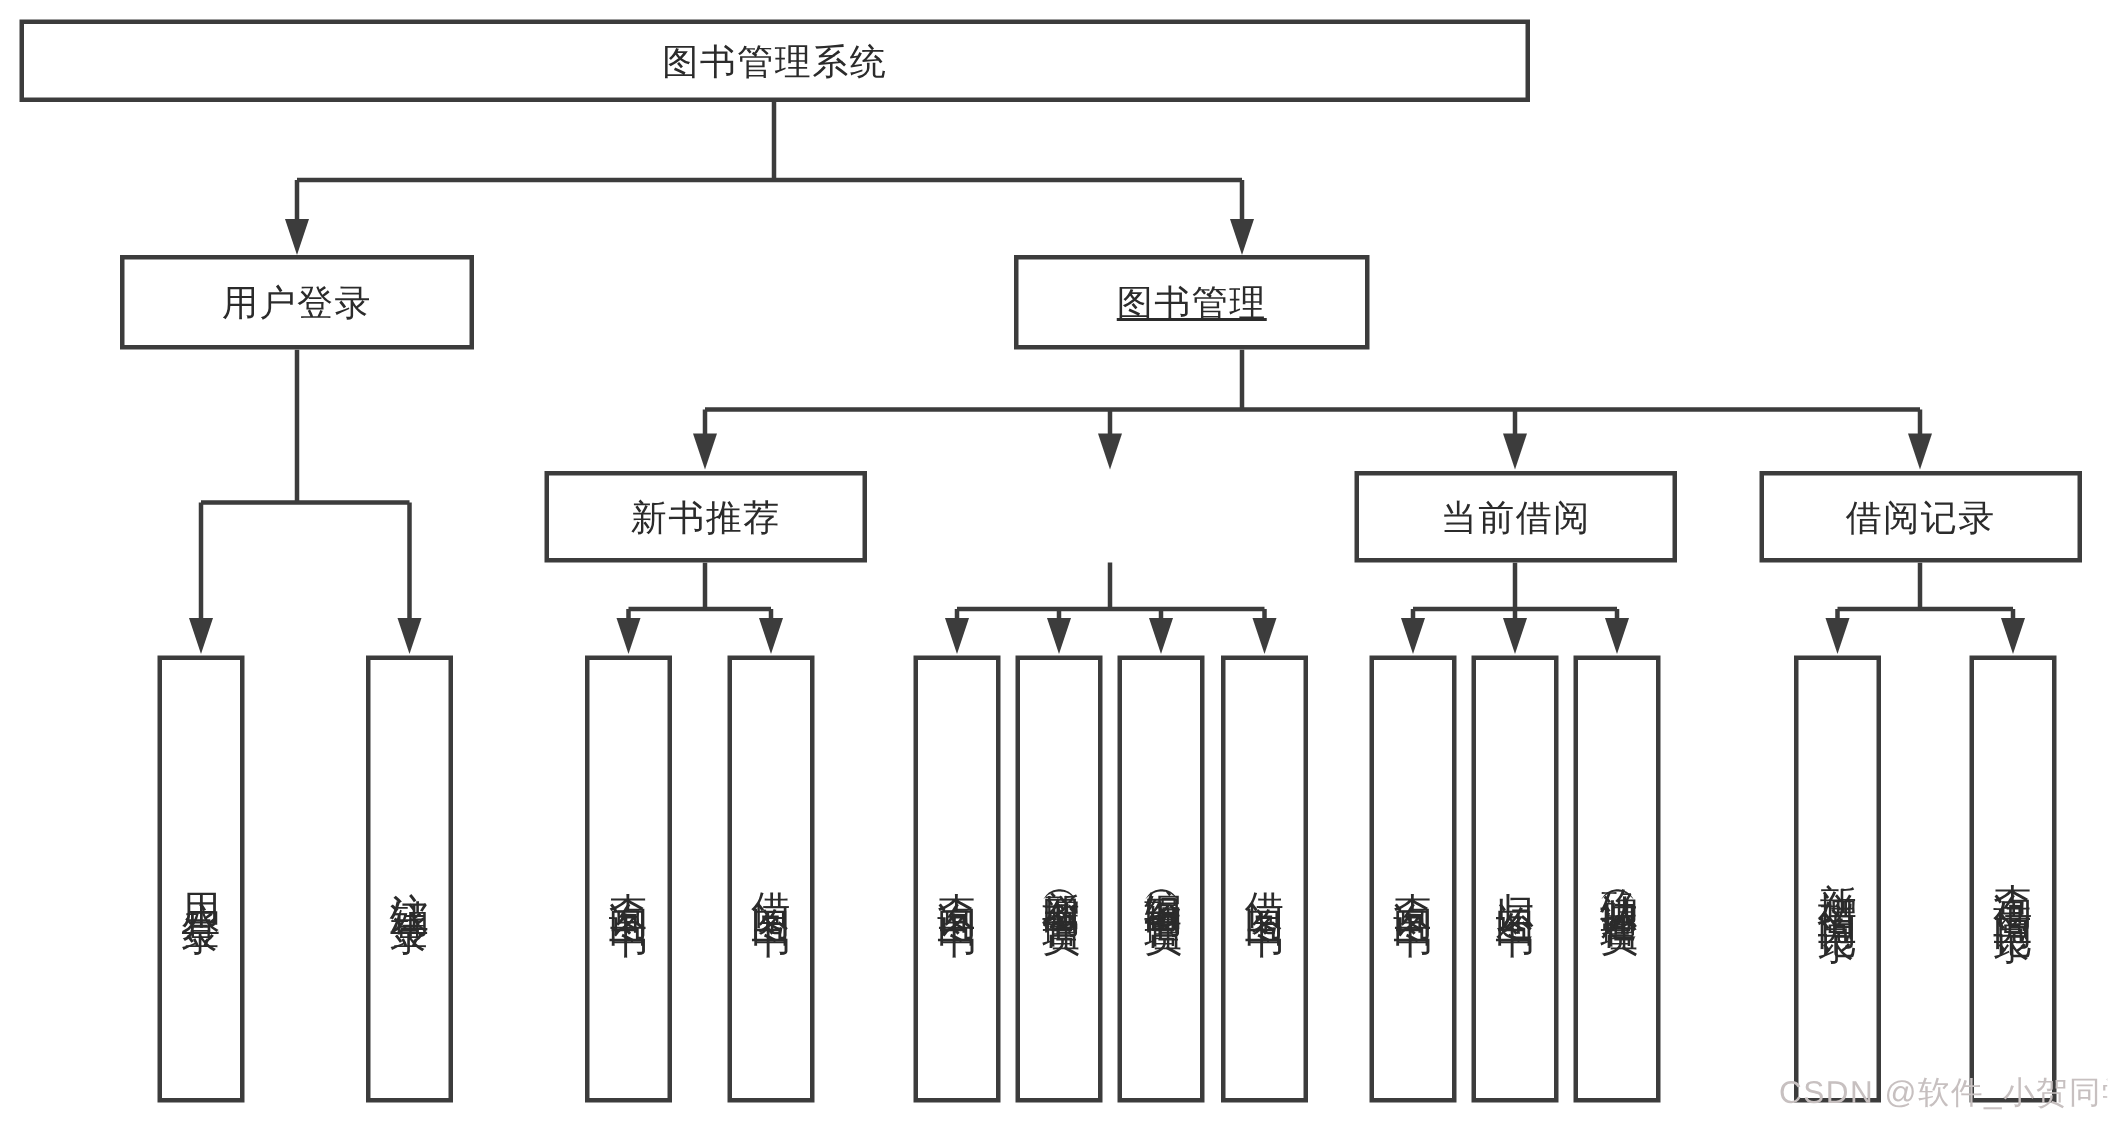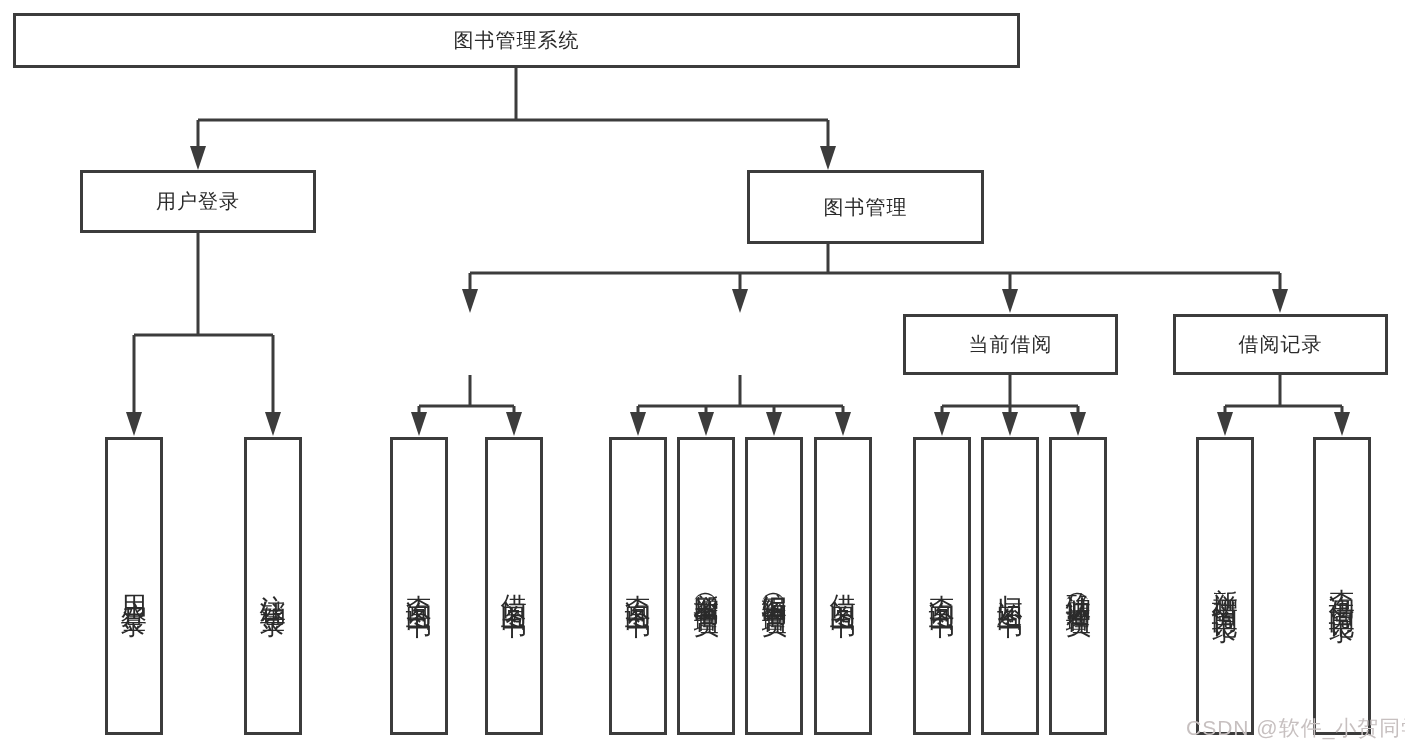--- a/index.html
+++ b/index.html
@@ -20,32 +20,32 @@
   .box {
     position: absolute;
     box-sizing: border-box;
     border: 3px solid #3c3c3c;
     background: #ffffff;
     display: flex;
     align-items: center;
     justify-content: center;
     color: #2b2b2b;
   }
-  .h-box { font-size: 20px; letter-spacing: 1px; text-align: center; }
+  .h-box { font-size: 24px; letter-spacing: 1px; text-align: center; }
   .v-box { font-size: 26px; }
   .v-label {
     writing-mode: vertical-rl;
     letter-spacing: 6px;
     line-height: 1.1;
   }
   
   #b-root            { left: 13px;   top: 13px;  width: 1007px; height: 55px; }
   
   #b-user-login      { left: 80px;   top: 170px; width: 236px;  height: 63px; }
-  #b-book-management { left: 747px;  top: 170px; width: 237px;  height: 74px; }
+  #b-book-management { left: 676px;  top: 170px; width: 237px;  height: 63px; text-decoration: underline; }
   
   #b-new-book-recommend { left: 363px;  top: 314px; width: 215px; height: 61px; }
   #b-book-borrow        { left: 633px;  top: 314px; width: 215px; height: 61px; }
   #b-current-borrow     { left: 903px;  top: 314px; width: 215px; height: 61px; }
   #b-borrow-record      { left: 1173px; top: 314px; width: 215px; height: 61px; }
   
   .leaf { top: 437px; width: 58px; height: 298px; }
   #b-leaf-user-login { left: 105px; }
   #b-leaf-logout     { left: 244px; }
   #b-leaf-nbr-query  { left: 390px; }
@@ -134,20 +134,23 @@
     <span>图书管理系统</span>
   </div>
 
   <div class="box h-box" id="b-user-login">
     <span>用户登录</span>
   </div>
   <div class="box h-box" id="b-book-management">
     <span>图书管理</span>
   </div>
 
+  <div class="box h-box" id="b-new-book-recommend">
+    <span>新书推荐</span>
+  </div>
   <div class="box h-box" id="b-borrow-record">
     <span>借阅记录</span>
   </div>
   <div class="box h-box" id="b-current-borrow">
     <span>当前借阅</span>
   </div>
 
   <div class="box v-box leaf" id="b-leaf-user-login">
     <span class="v-label">用户登录</span>
   </div>

